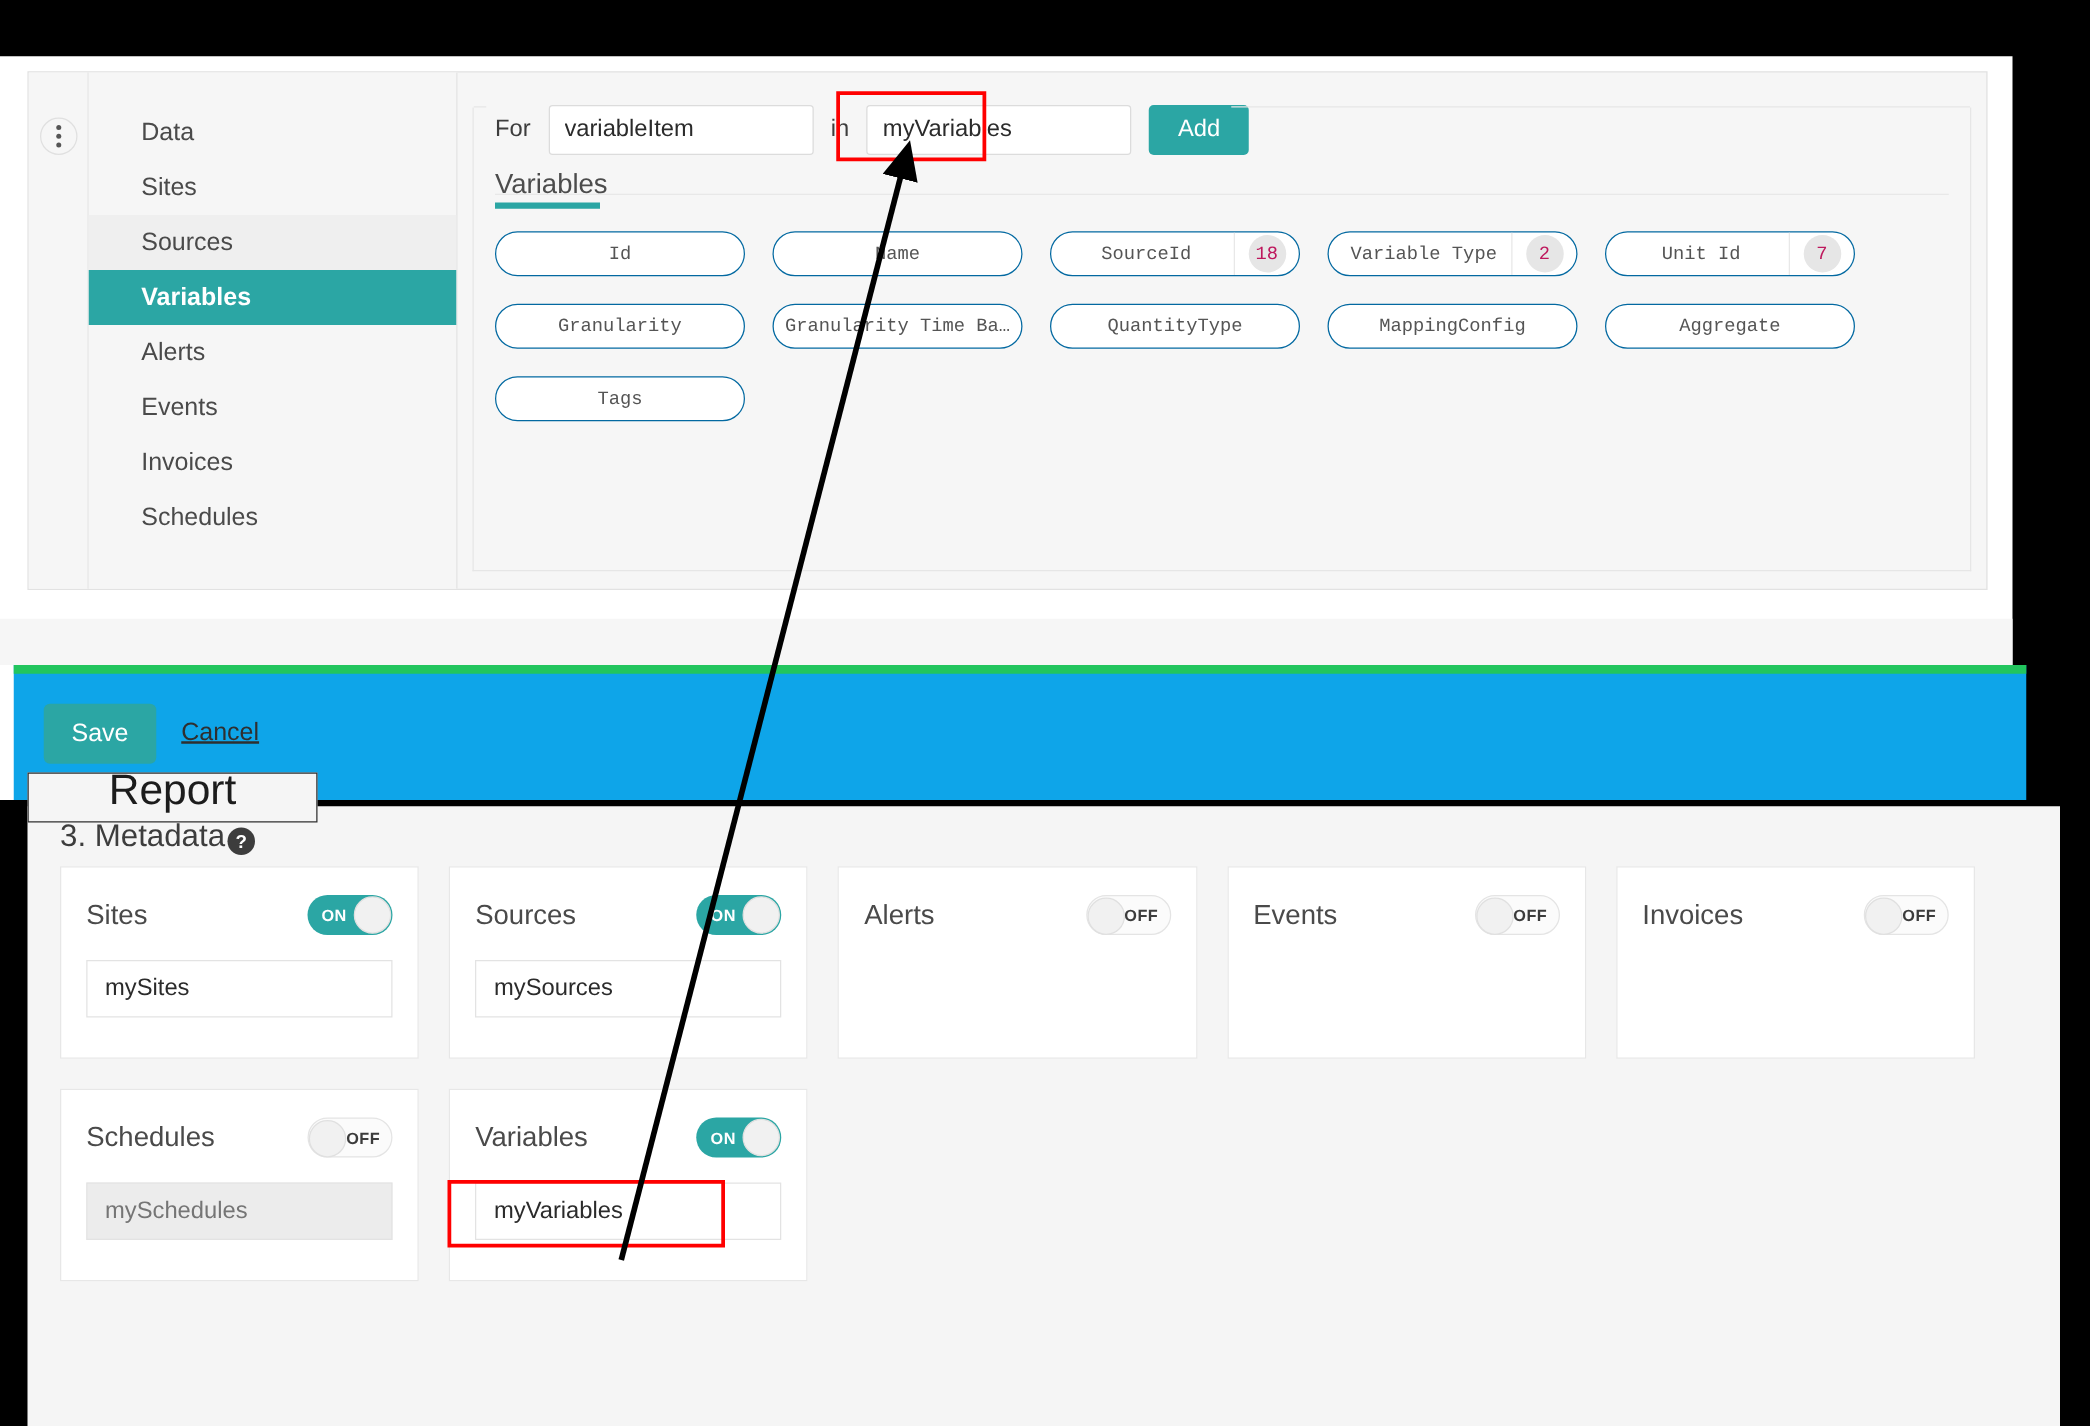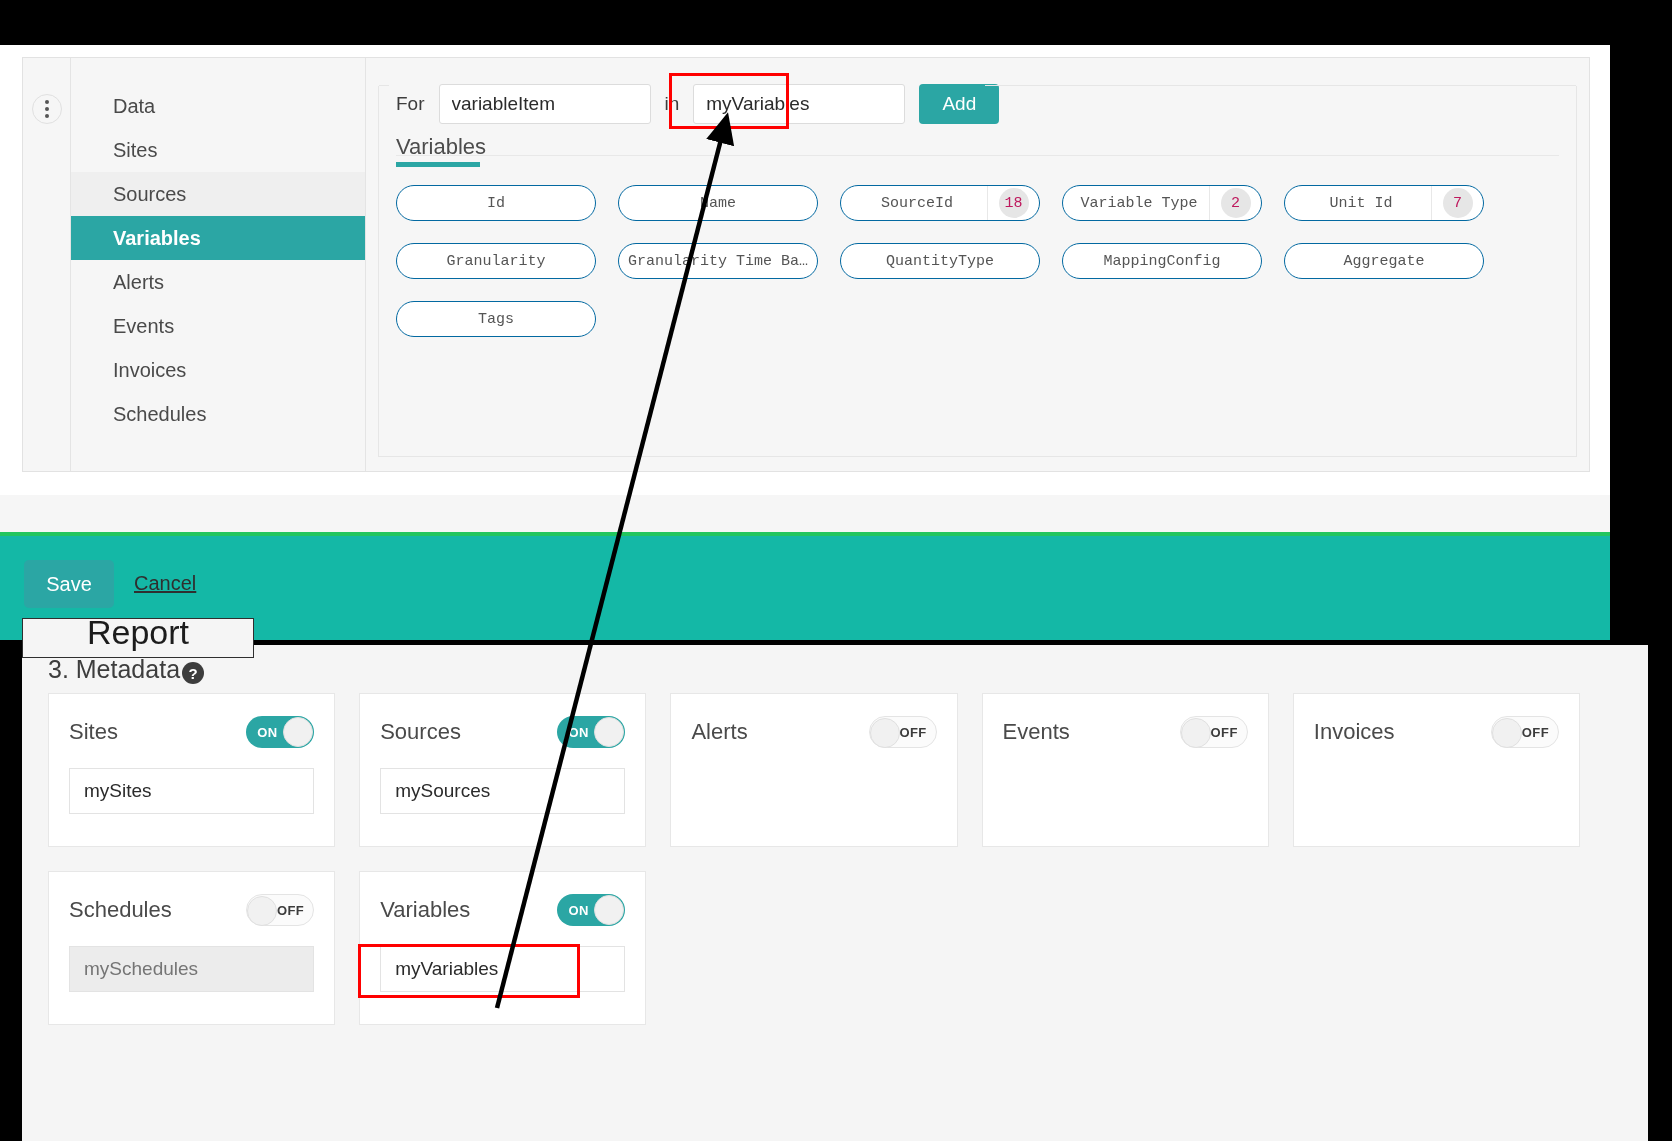--- a/index.html
+++ b/index.html
@@ -198,23 +198,23 @@
     width:30px;height:30px;border-radius:50%;
     background:#e6e6e6;
     color:#be185d;
     font-size:15px;
     font-family:"Liberation Mono", monospace;
   }
 
   
   .save-bar{
     position:absolute;
-    left:0; top:487px; width:1610px; height:108px;
-    background:#14b8a6;
-    border-top:4px solid #22c55e;
+    left:11px; top:487px; width:1610px; height:108px;
+    background:#0ea5e9;
+    border-top:7px solid #22c55e;
   }
   .save-btn{
     position:absolute;left:24px;top:24px;
     width:90px;height:48px;
     background:#2ba6a4;border:none;border-radius:5px;
     color:#fff;font-size:20px;cursor:pointer;
     font-family:"Liberation Sans", sans-serif;
   }
   .cancel-link{
     position:absolute;left:134px;top:36px;

